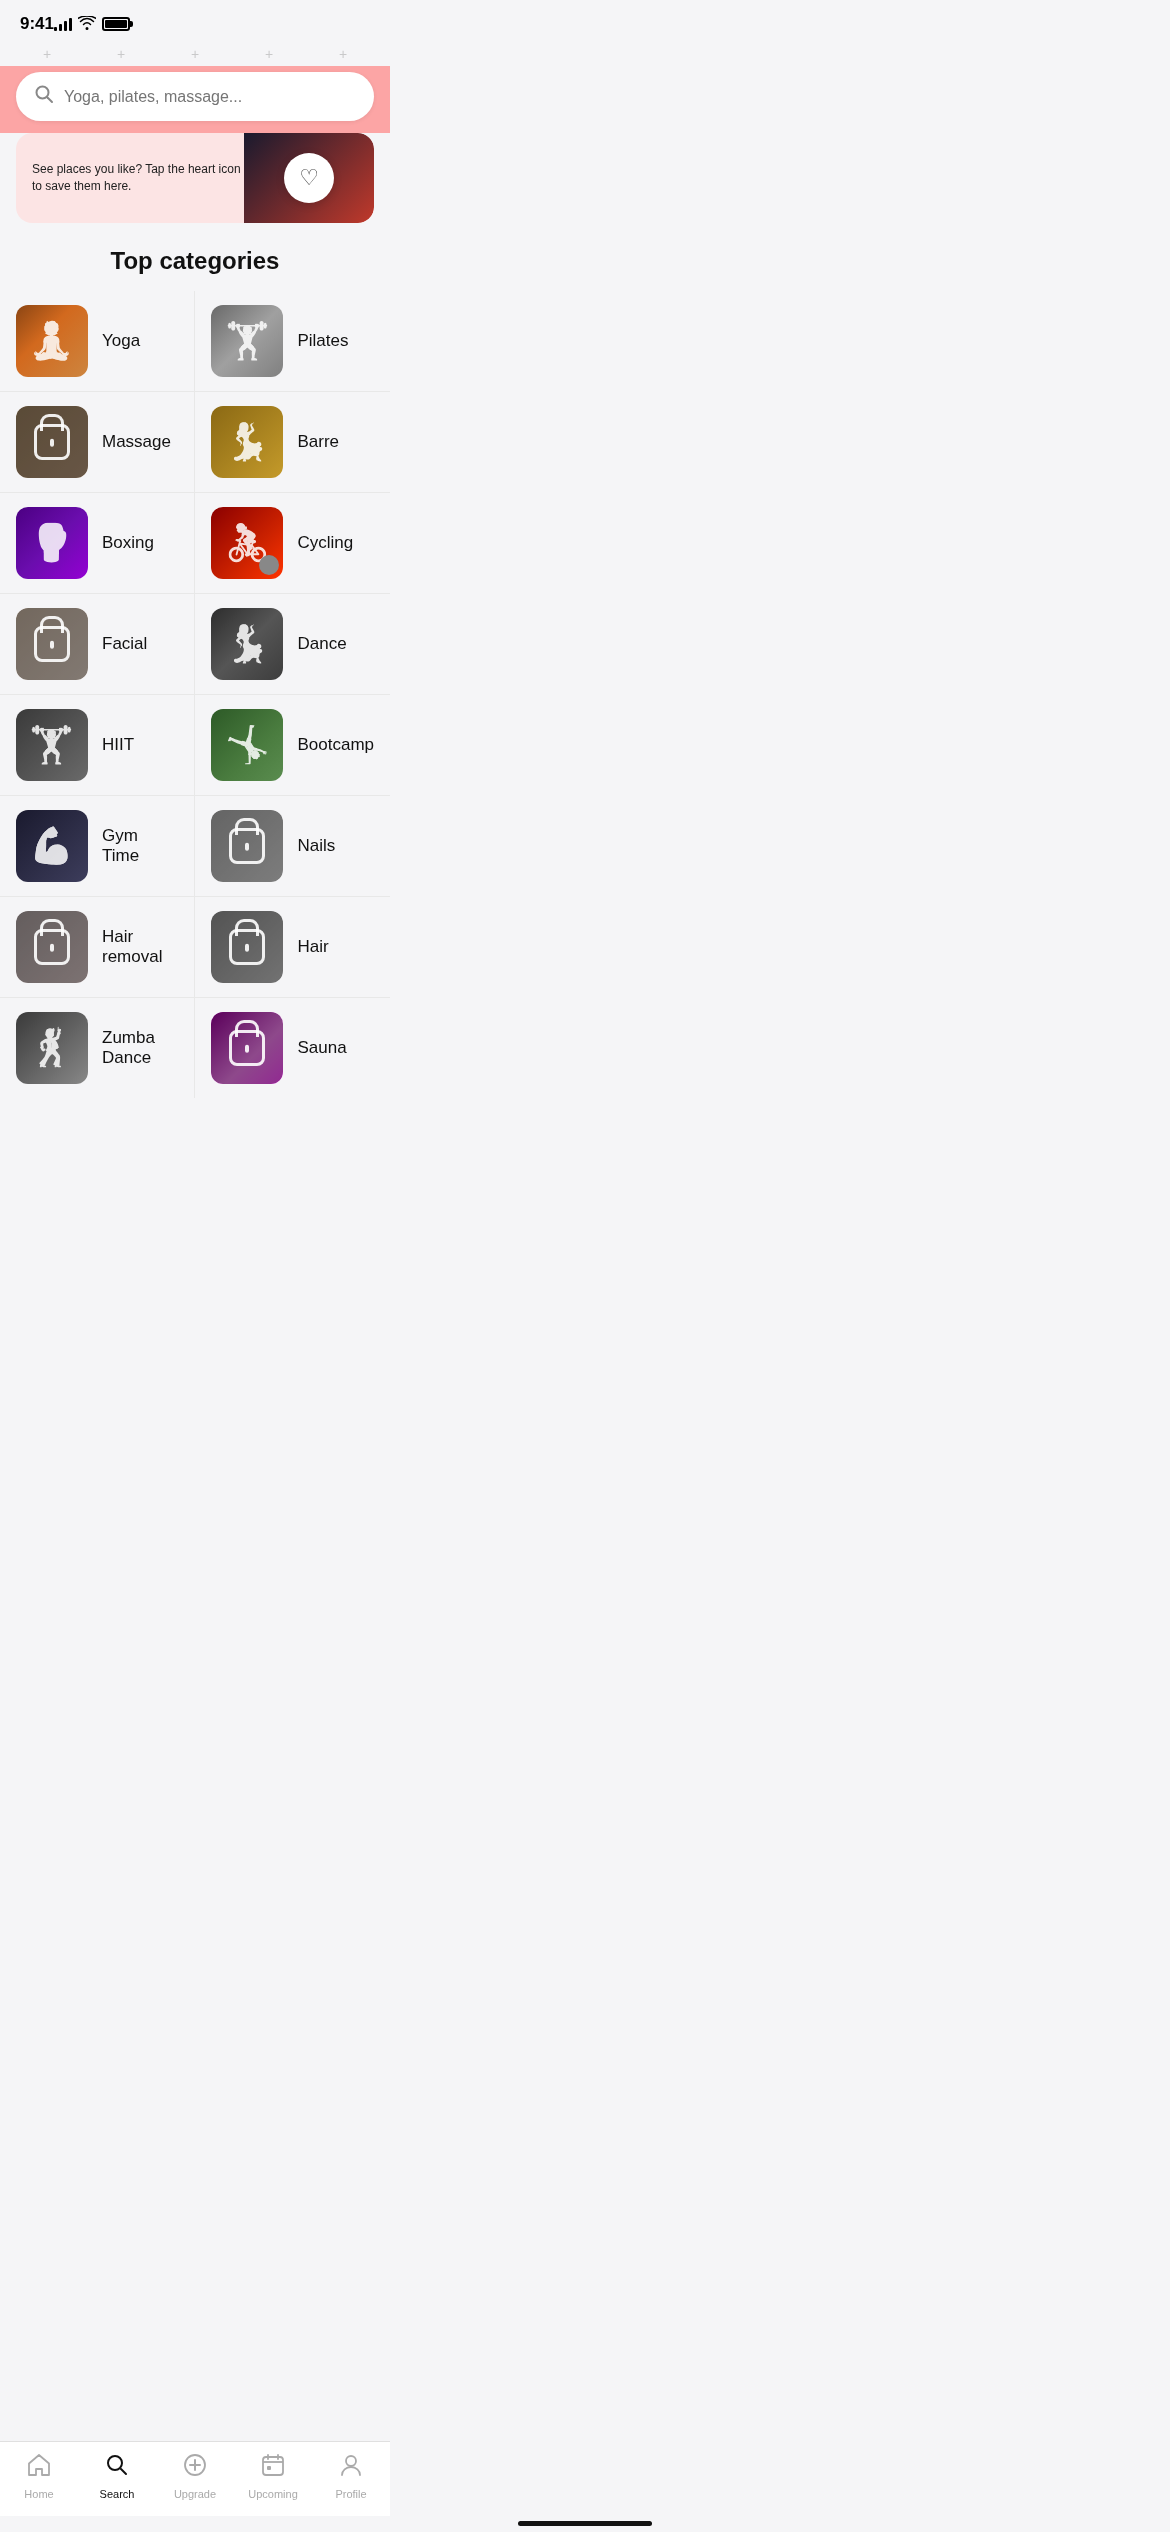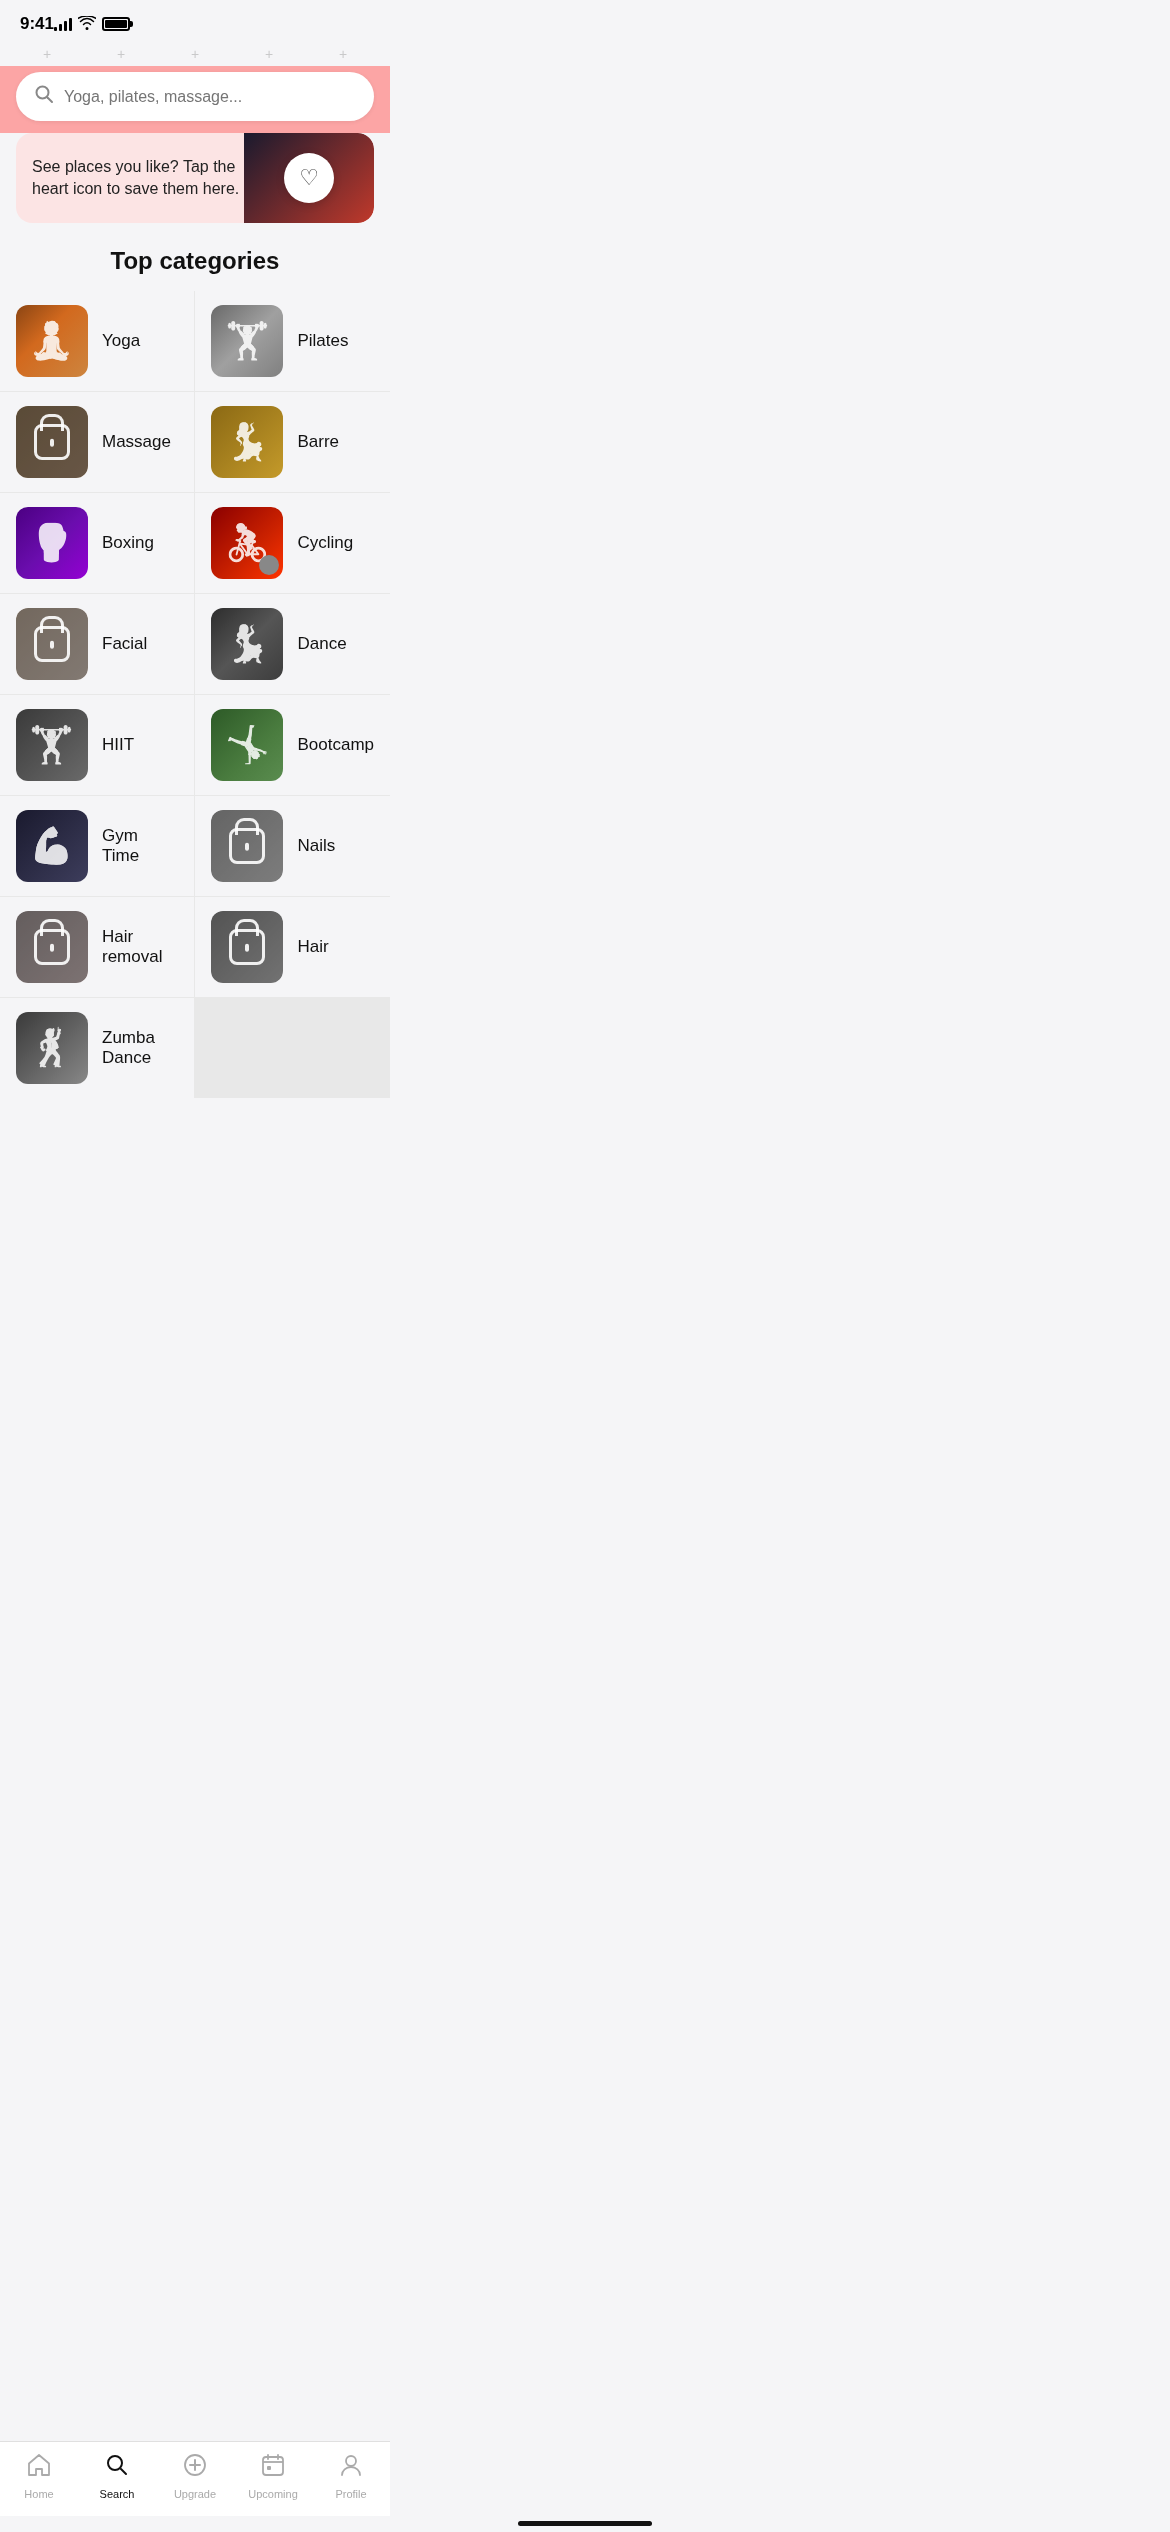--- a/index.html
+++ b/index.html
@@ -124,21 +124,21 @@
       border-radius: 16px;
       overflow: hidden;
       display: flex;
       align-items: center;
       padding: 18px 16px;
       position: relative;
       min-height: 90px;
     }
     .banner-text {
       flex: 1;
-      font-size: 16px;
+      font-size: 12px;
       line-height: 1.4;
       color: #222;
       font-weight: 400;
       max-width: 220px;
     }
     .banner-right {
       position: absolute;
       right: 0;
       top: 0;
       bottom: 0;
@@ -535,20 +535,31 @@
         <span class="category-label">Hair</span>
       </div>
       <div class="category-item">
         <div class="category-thumb cat-zumba">
           <div class="cat-figure">
             <span class="human-figure">🕺</span>
           </div>
         </div>
         <span class="category-label">Zumba Dance</span>
       </div>
+      <div class="category-item">
+        <div class="category-thumb cat-sauna">
+          <div class="cat-figure">
+            <span class="human-figure"></span>
+            <div class="lock-overlay">
+              <div class="lock-icon"></div>
+            </div>
+          </div>
+        </div>
+        <span class="category-label">Sauna</span>
+      </div>
     </div>
 </div>
 
 <nav class="bottom-nav" id="bottom-nav">
 <div class="nav-item">
       <div class="nav-icon"><svg width="26" height="26" viewBox="0 0 26 26" fill="none">
           <path d="M3 11.5L13 3l10 8.5V23H16v-6h-6v6H3V11.5z" stroke="#aaa" stroke-width="1.8" fill="none" stroke-linejoin="round"></path>
         </svg></div>
       <span class="nav-label">Home</span>
     </div>

